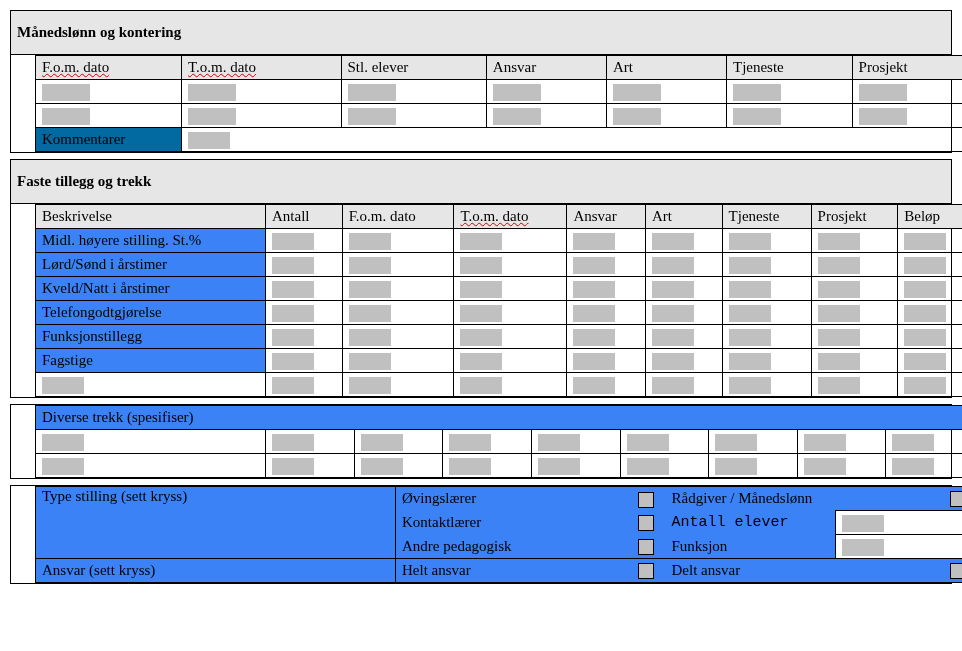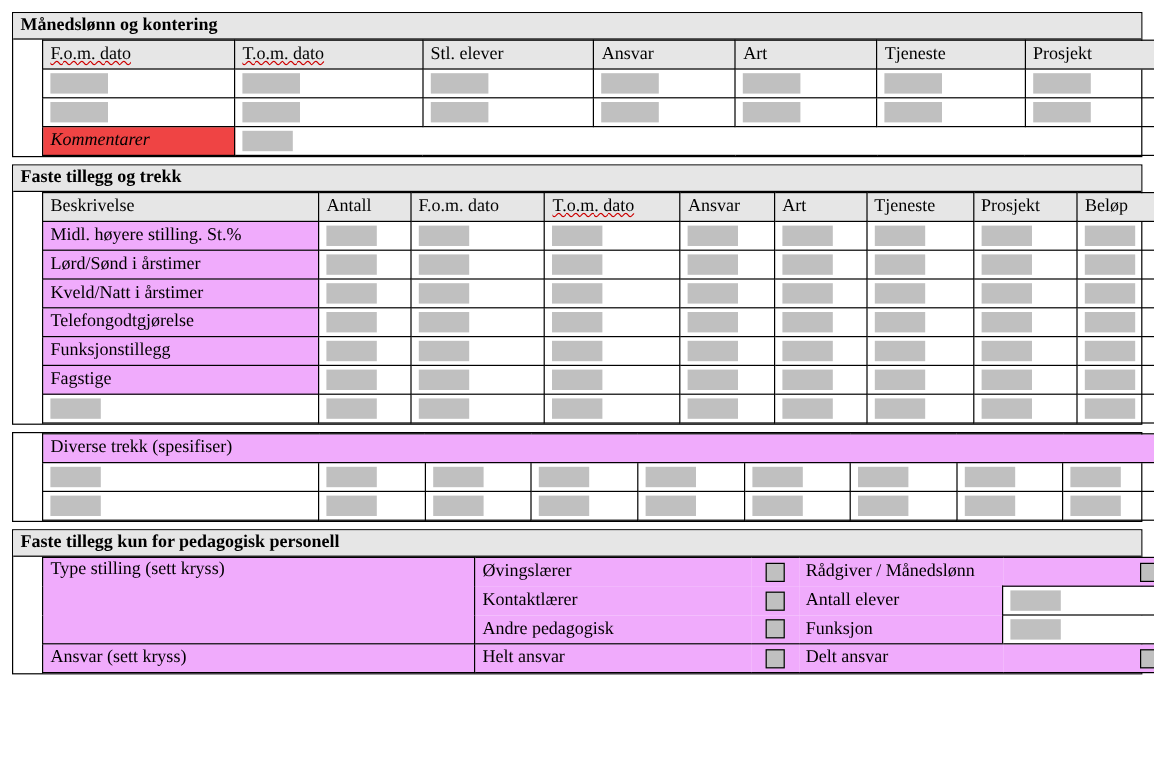--- a/index.html
+++ b/index.html
@@ -12,41 +12,41 @@
     color: #000;
     width: 962px;
   }
   .section {
     border: 1px solid #000;
     margin-bottom: 6px;
   }
   .section-title {
     background: #e6e6e6;
     font-weight: bold;
-    padding: 2px 6px;
+    padding: 13px 6px;
     border-bottom: 1px solid #000;
   }
   table {
     border-collapse: collapse;
     width: 100%;
     margin-left: 24px;
   }
   th, td {
     border: 1px solid #000;
     padding: 1px 6px;
     text-align: left;
     vertical-align: middle;
     height: 24px;
     font-weight: normal;
   }
   th {
     background: #e6e6e6;
   }
   td.label {
-    background: #f0abfc;
+    background: #3b82f6;
   }
   .filler {
     display: inline-block;
     background: #c0c0c0;
     height: 17px;
     width: 48px;
     vertical-align: middle;
   }
   .filler-sm {
     display: inline-block;
@@ -64,23 +64,22 @@
   .chkbox {
     display: inline-block;
     width: 16px;
     height: 16px;
     background: #c0c0c0;
     border: 1px solid #000;
     vertical-align: middle;
   }
   
   .komment-row td:first-child {
-    background:#ef4444;
-    width:160px;
-    font-style:italic;
+    background:#0369a1;
+    width:146px;
   }
 </style>
 </head>
 <body>
 
 <div class="section">
   <div class="section-title">Månedslønn og kontering</div>
   <table>
     <tbody>
         <tr>
@@ -262,41 +261,40 @@
           <td><span class="filler-sm"></span></td>
           <td><span class="filler-sm"></span></td>
           <td><span class="filler-sm"></span></td>
           <td><span class="filler-sm"></span></td>
         </tr>
   </tbody>
     </table>
 </div>
 
 <div class="section">
-  <div class="section-title">Faste tillegg kun for pedagogisk personell</div>
   <table style="border:none;">
     <colgroup>
       <col style="width:360px">
       <col style="width:230px">
       <col style="width:40px">
       <col style="width:170px">
       <col>
     </colgroup>
     <tbody>
         <tr>
       <td class="label" rowspan="3" style="vertical-align:top;">Type stilling (sett kryss)</td>
       <td class="label" style="border-left:none;border-right:none;border-bottom:none;">Øvingslærer</td>
       <td class="label" style="border-left:none;border-right:none;border-bottom:none;text-align:center;"><span class="chkbox"></span></td>
       <td class="label" style="border-left:none;border-right:none;border-bottom:none;">Rådgiver / Månedslønn</td>
       <td class="label" style="border-left:none;border-bottom:none;text-align:right;padding-right:8px;"><span class="chkbox"></span></td>
     </tr>
     <tr>
       <td class="label" style="border:none;">Kontaktlærer</td>
       <td class="label" style="border:none;text-align:center;"><span class="chkbox"></span></td>
-      <td class="label" style="border:none;">Antall elever</td>
+      <td class="label" style="border:none;font-family:Liberation Mono, monospace;">Antall elever</td>
       <td style="background:#fff;border-left:1px solid #000;border-top:1px solid #000;border-bottom:1px solid #000;"><span class="filler-sm"></span></td>
     </tr>
     <tr>
       <td class="label" style="border:none;border-bottom:1px solid #000;">Andre pedagogisk</td>
       <td class="label" style="border:none;border-bottom:1px solid #000;text-align:center;"><span class="chkbox"></span></td>
       <td class="label" style="border:none;border-bottom:1px solid #000;">Funksjon</td>
       <td style="background:#fff;border-left:1px solid #000;border-top:1px solid #000;border-bottom:1px solid #000;"><span class="filler-sm"></span></td>
     </tr>
     <tr>
       <td class="label">Ansvar (sett kryss)</td>

